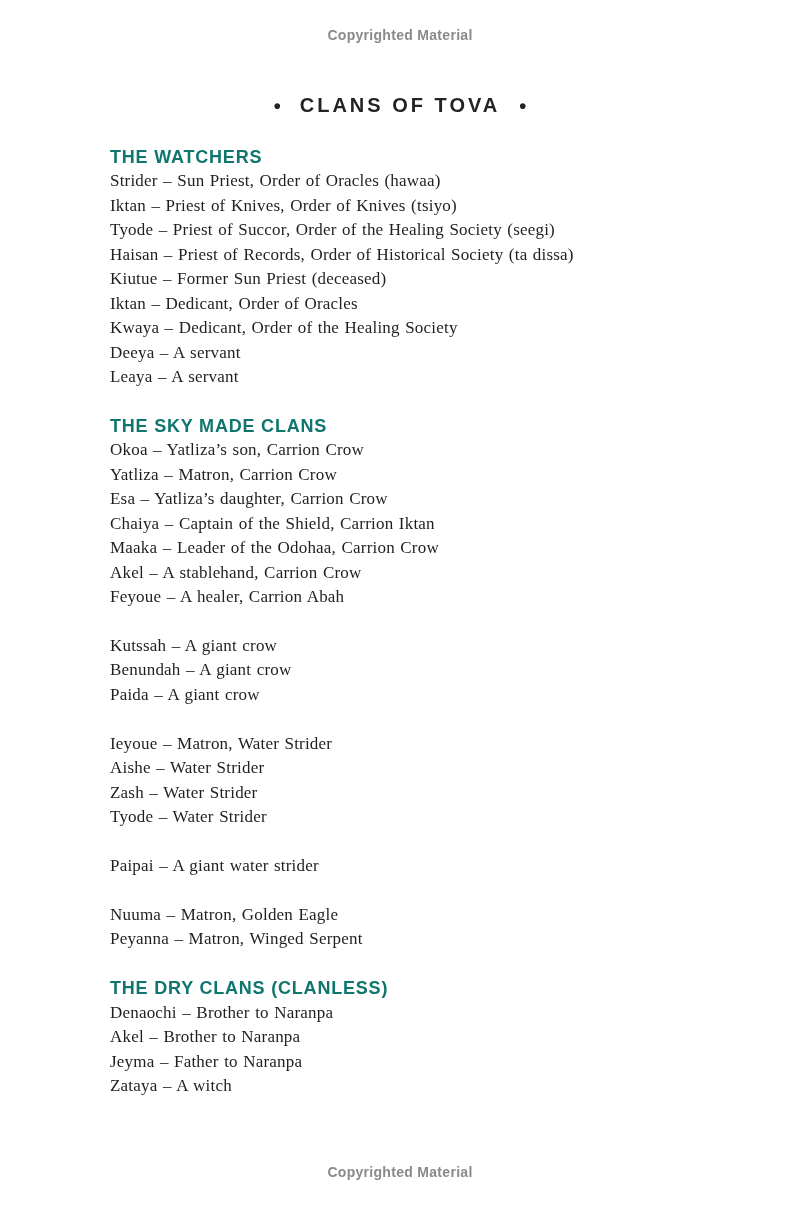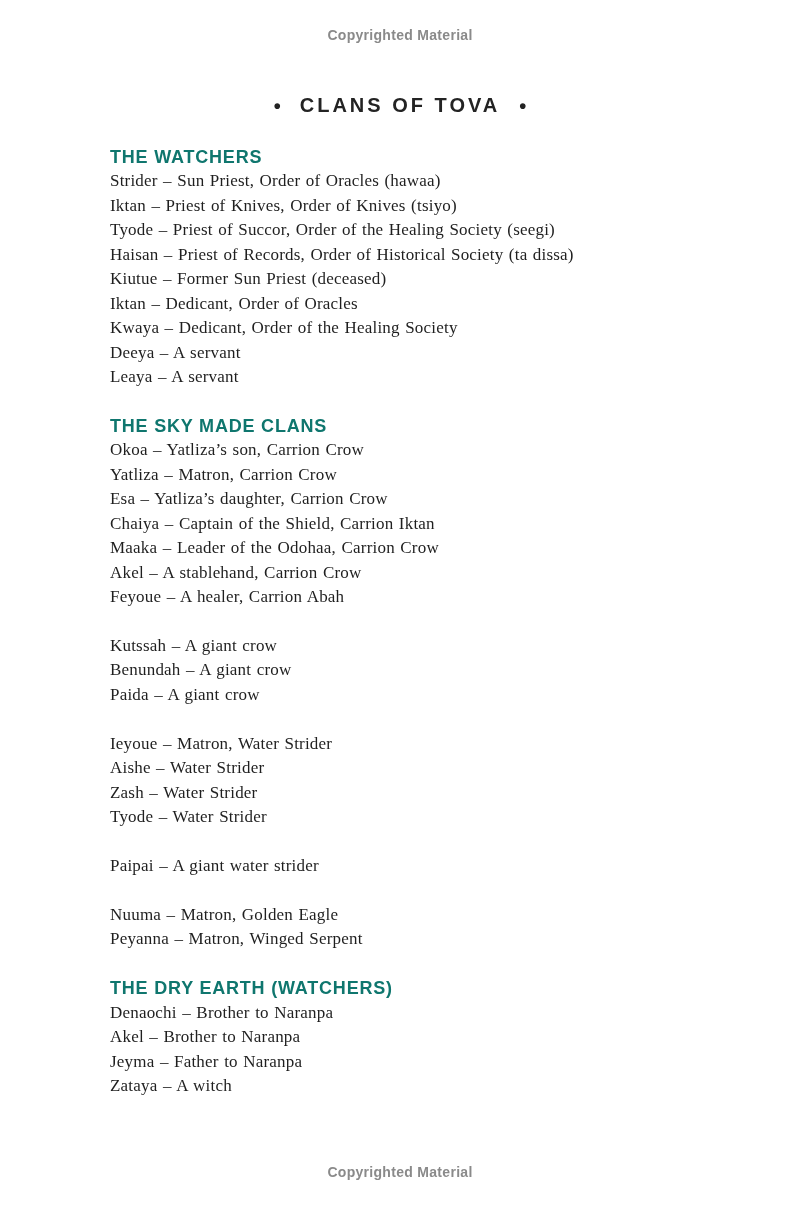--- a/index.html
+++ b/index.html
@@ -128,21 +128,21 @@
       </div>
       <div class="group">
         <div class="entry"><span class="name">Paipai</span><span class="sep"> – </span><span class="desc">A giant water strider</span></div>
       </div>
       <div class="group">
         <div class="entry"><span class="name">Nuuma</span><span class="sep"> – </span><span class="desc">Matron, Golden Eagle</span></div>
         <div class="entry"><span class="name">Peyanna</span><span class="sep"> – </span><span class="desc">Matron, Winged Serpent</span></div>
       </div>
     </div>
     <div class="section">
-      <div class="section-heading">THE DRY EARTH (WATCHERS)</div>
+      <div class="section-heading">THE DRY CLANS (CLANLESS)</div>
       <div class="group">
         <div class="entry"><span class="name">Denaochi</span><span class="sep"> – </span><span class="desc">Brother to Naranpa</span></div>
         <div class="entry"><span class="name">Akel</span><span class="sep"> – </span><span class="desc">Brother to Naranpa</span></div>
         <div class="entry"><span class="name">Jeyma</span><span class="sep"> – </span><span class="desc">Father to Naranpa</span></div>
         <div class="entry"><span class="name">Zataya</span><span class="sep"> – </span><span class="desc">A witch</span></div>
       </div>
     </div>
   </div>
 
 <div class="copyright bottom">Copyrighted Material</div>

